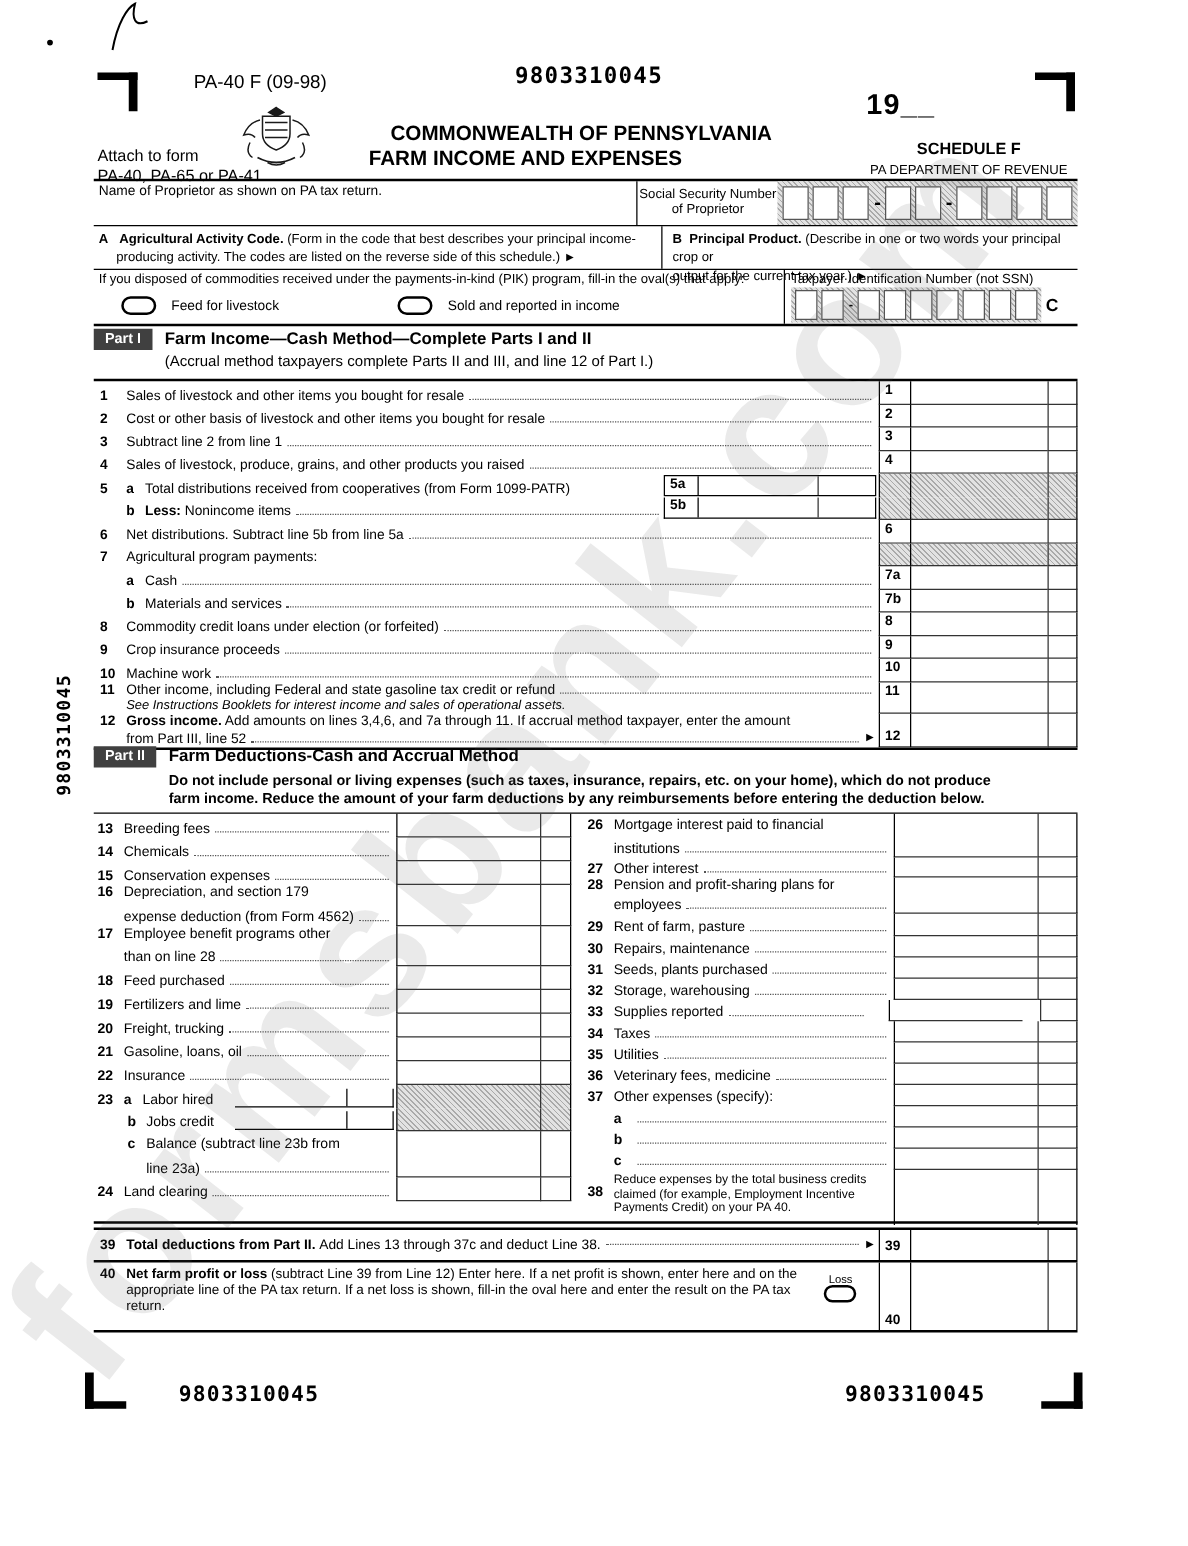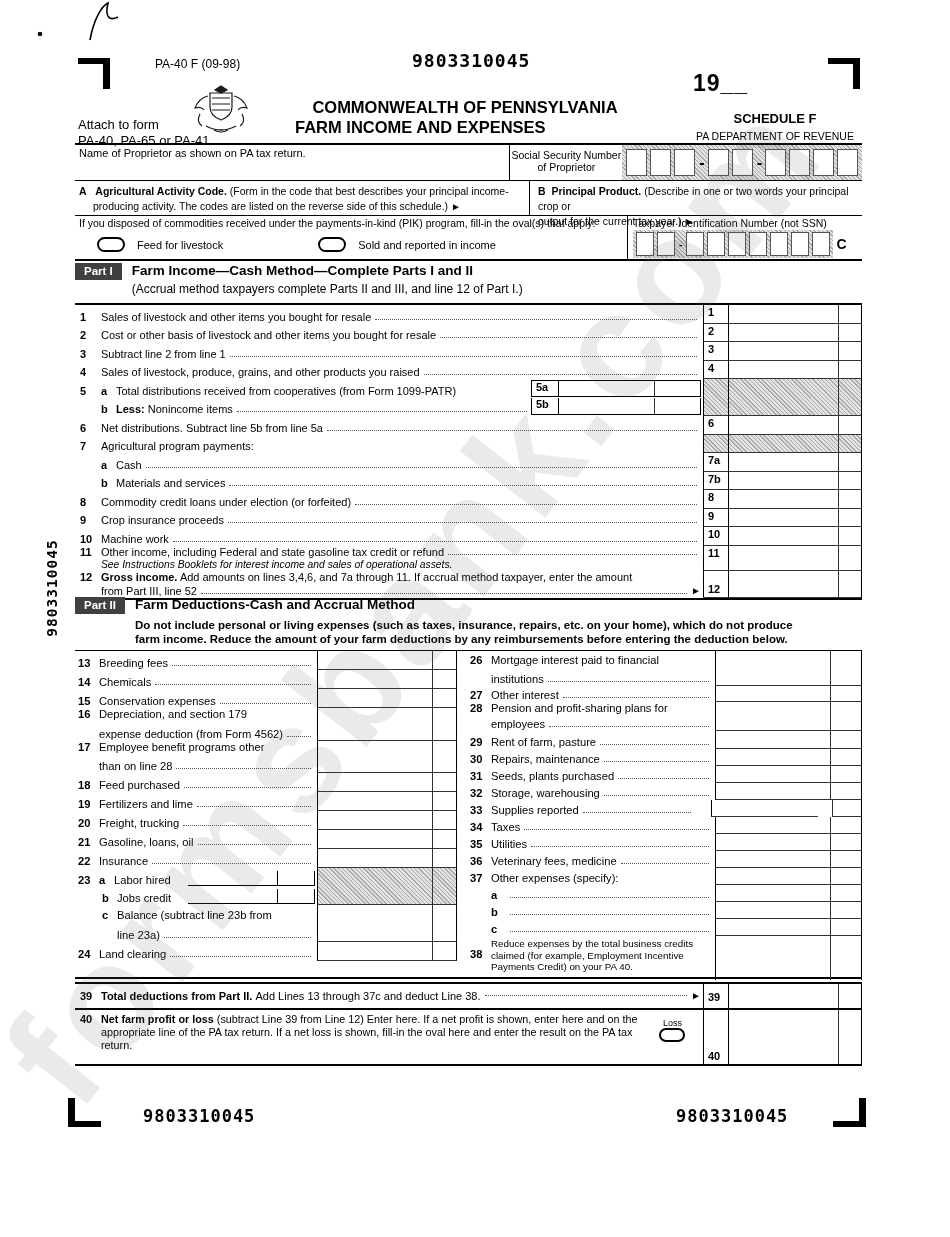--- a/index.html
+++ b/index.html
@@ -90,21 +90,21 @@
   <svg class="abs" style="left:28px;top:0;" width="110" height="45">
     <path d="M62,40 C66,18 74,6 80,3 C77,15 80,22 90,17" stroke="#000" stroke-width="1.6" fill="none"></path>
     <circle cx="12" cy="34" r="2.3" fill="#000"></circle>
   </svg>
 
   <div class="abs tl"></div>
   <div class="abs tr"></div>
   <div class="abs bl"></div>
   <div class="abs br"></div>
 
-  <div class="abs" style="left:155px;top:57px;font-size:12px;">PA-40 F (09-98)</div>
+  <div class="abs" style="left:155px;top:57px;font-size:15px;">PA-40 F (09-98)</div>
   <div class="abs ocr" style="left:412px;top:50px;font-size:18px;">9803310045</div>
   <div class="abs b" style="left:693px;top:70px;font-size:23px;letter-spacing:1px;">19__</div>
 
   <svg class="abs" style="left:190px;top:80px;" width="62" height="56" viewBox="0 0 62 56">
     <g stroke="#1a1a1a" fill="none" stroke-width="1.2">
       <path d="M31,6 l6,4 -6,3 -6,-3 z" fill="#1a1a1a"></path>
       <path d="M20,13 h22 v14 q0,9 -11,13 q-11,-4 -11,-13 z"></path>
       <path d="M22,18 h18 M22,24 h18 M22,30 h18"></path>
       <path d="M18,16 q-9,2 -13,12 q6,-2 9,2 M44,16 q9,2 13,12 q-6,-2 -9,2"></path>
       <path d="M10,34 q-4,8 2,12 M52,34 q4,8 -2,12"></path>

